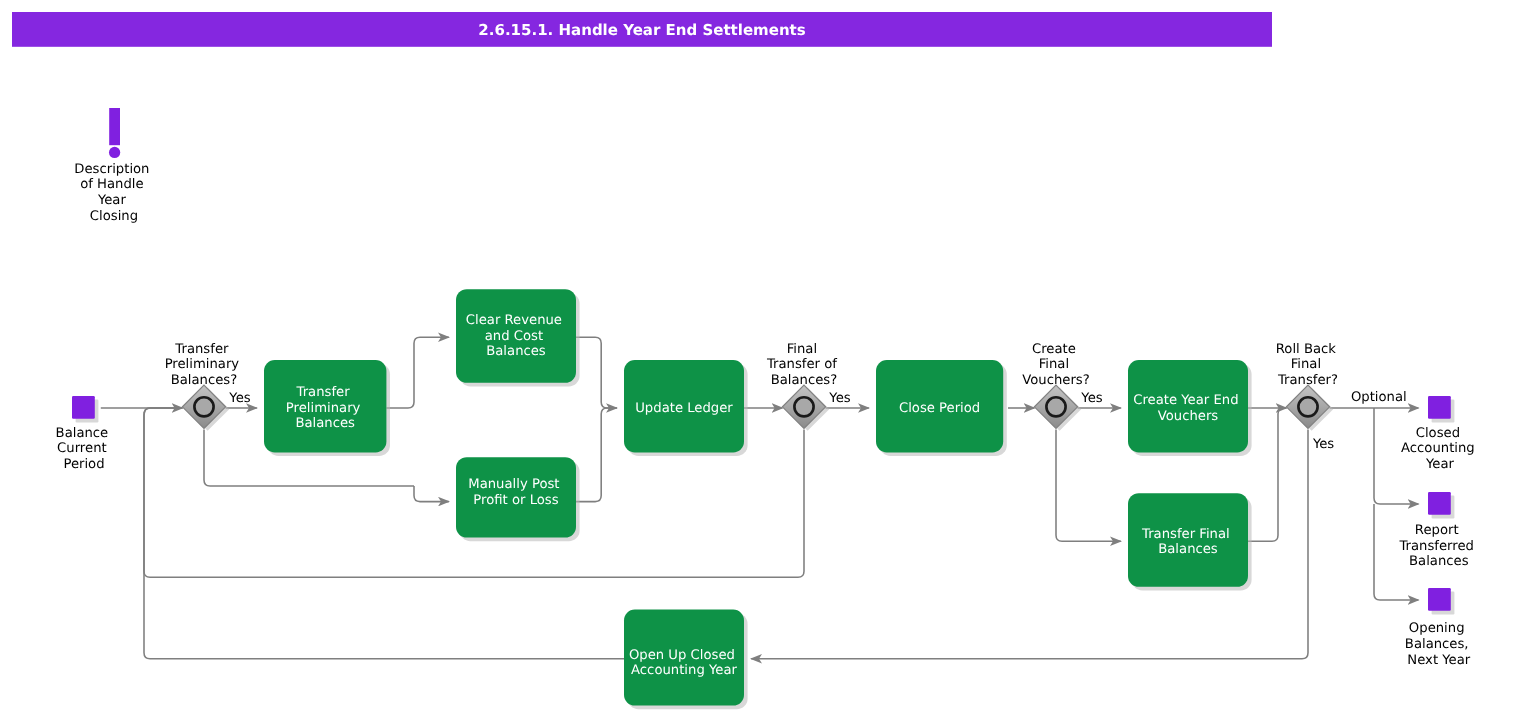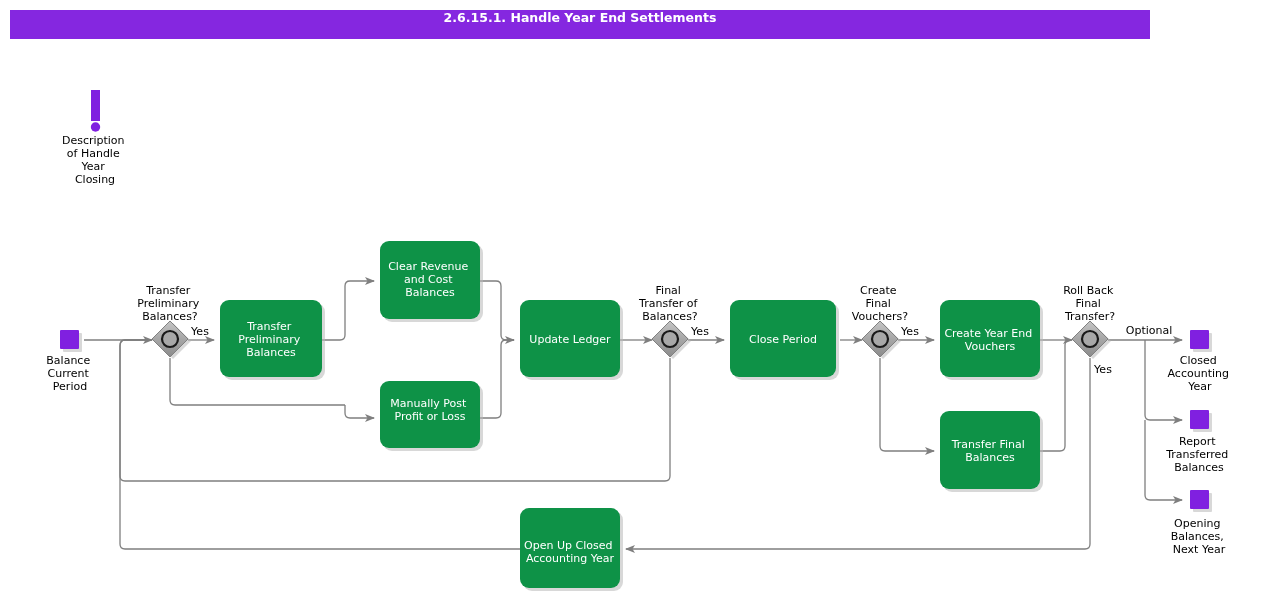--- a/index.html
+++ b/index.html
@@ -14,24 +14,25 @@
   #page {
     position: relative;
     width: 1280px;
     height: 600px;
     background: #ffffff;
   }
   #titlebar {
     position: absolute;
     left: 10px;
     top: 10px;
-    width: 1140px;
+    width: 1050px;
     height: 29px;
     background: #8527e0;
     display: flex;
+    align-items: center;
     justify-content: center;
   }
   #titlebar .title-text {
     color: #ffffff;
     font-size: 12.5px;
     font-weight: bold;
     font-family: "DejaVu Sans", sans-serif;
     letter-spacing: 0px;
   }
   svg#canvas {

